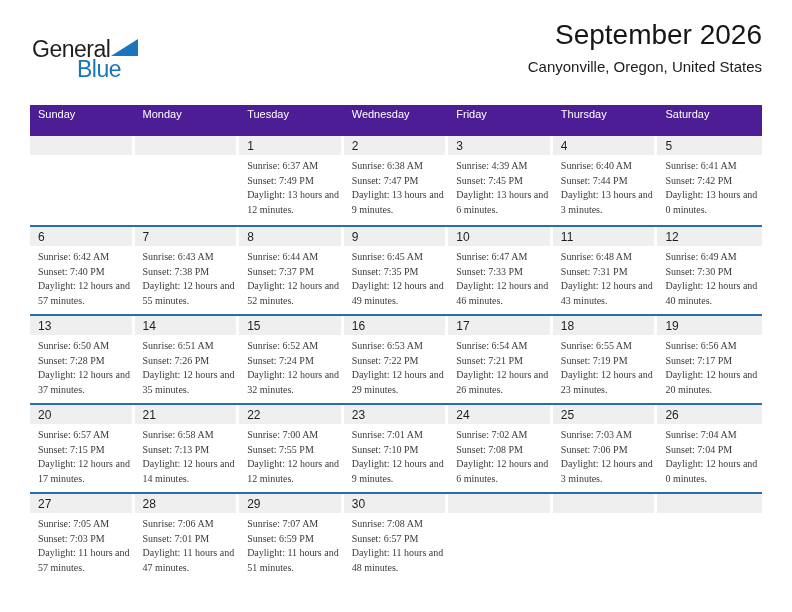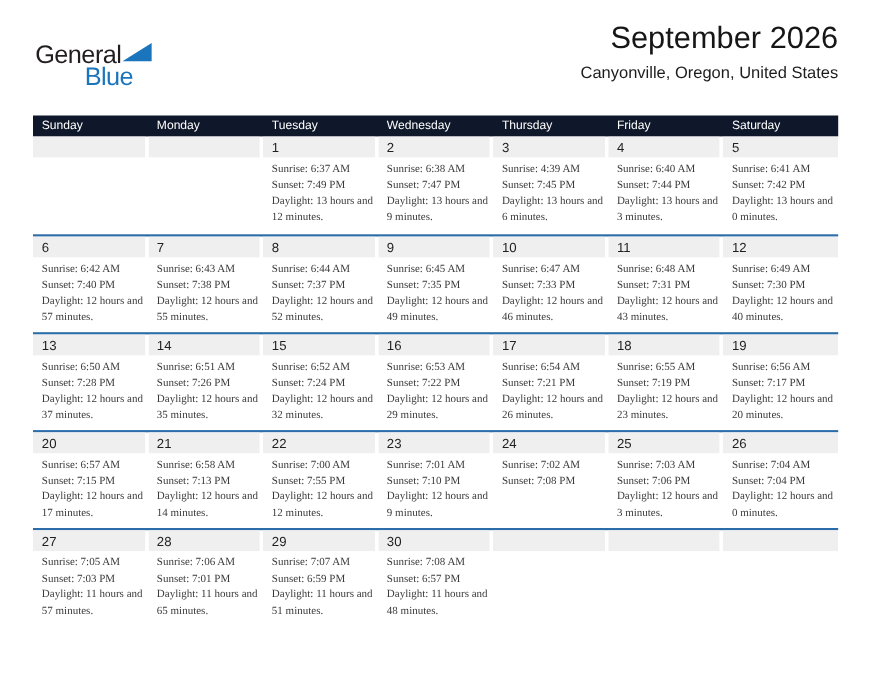--- a/index.html
+++ b/index.html
@@ -12,21 +12,21 @@
   .logo-triangle { margin-left:1px; margin-bottom:1px; }
   .logo-line2 { font-size:23px; letter-spacing:-0.5px; color:#1b75bc; line-height:20px; margin-left:45px; margin-top:-2px; }
 
   
   .titles { position:absolute; right:30px; top:18px; text-align:right; }
   .title { font-size:28px; color:#161616; line-height:34px; }
   .subtitle { font-size:15px; font-weight:400; color:#1c1c1c; margin-top:6px; }
 
   
   .calendar { position:absolute; left:30px; top:105px; width:732px; }
-  .dow-row { display:grid; grid-template-columns:repeat(7,1fr); background:#0f172a; height:19px; }
+  .dow-row { display:grid; grid-template-columns:repeat(7,1fr); background:#4c1d95; height:31px; }
   .dow-cell { color:#ffffff; font-size:11px; line-height:19px; padding-left:8px; overflow:hidden; white-space:nowrap; }
 
   .week-row { box-sizing:border-box; height:89px; }
   .week-row.bordered { border-top:2px solid #2b6ca9; }
   .week-grid { display:grid; grid-template-columns:repeat(7,1fr); height:100%; }
   .day-cell { overflow:hidden; }
   .day-band { height:19px; background:#efefef; margin-right:3px; display:flex; align-items:center; padding-left:8px; font-size:12px; color:#1f1f1f; }
   .day-cell:last-child .day-band { margin-right:0; }
   .day-details { padding:4px 4px 0 8px; font-size:10px; line-height:14.5px; color:#3a3a3a;font-family:Liberation Serif, serif; }
 </style>
@@ -51,22 +51,22 @@
     <div class="title">September 2026</div>
     <div class="subtitle">Canyonville, Oregon, United States</div>
   </div>
 
   <div class="calendar">
     <div class="dow-row" id="dowRow">
         <div class="dow-cell">Sunday</div>
         <div class="dow-cell">Monday</div>
         <div class="dow-cell">Tuesday</div>
         <div class="dow-cell">Wednesday</div>
+        <div class="dow-cell">Friday</div>
         <div class="dow-cell">Thursday</div>
-        <div class="dow-cell">Friday</div>
         <div class="dow-cell">Saturday</div>
       </div>
     <div id="weeksContainer">
         <div class="week-row">
           <div class="week-grid">
             <div class="day-cell">
               <div class="day-band"></div>
             </div>
             <div class="day-cell">
               <div class="day-band"></div>
@@ -265,20 +265,21 @@
                 <div>Sunrise: 7:01 AM</div>
                 <div>Sunset: 7:10 PM</div>
                 <div>Daylight: 12 hours and 9 minutes.</div>
               </div>
             </div>
             <div class="day-cell">
               <div class="day-band">24</div>
               <div class="day-details">
                 <div>Sunrise: 7:02 AM</div>
                 <div>Sunset: 7:08 PM</div>
+                <div>Daylight: 12 hours and 6 minutes.</div>
               </div>
             </div>
             <div class="day-cell">
               <div class="day-band">25</div>
               <div class="day-details">
                 <div>Sunrise: 7:03 AM</div>
                 <div>Sunset: 7:06 PM</div>
                 <div>Daylight: 12 hours and 3 minutes.</div>
               </div>
             </div>
@@ -300,21 +301,21 @@
                 <div>Sunrise: 7:05 AM</div>
                 <div>Sunset: 7:03 PM</div>
                 <div>Daylight: 11 hours and 57 minutes.</div>
               </div>
             </div>
             <div class="day-cell">
               <div class="day-band">28</div>
               <div class="day-details">
                 <div>Sunrise: 7:06 AM</div>
                 <div>Sunset: 7:01 PM</div>
-                <div>Daylight: 11 hours and 65 minutes.</div>
+                <div>Daylight: 11 hours and 47 minutes.</div>
               </div>
             </div>
             <div class="day-cell">
               <div class="day-band">29</div>
               <div class="day-details">
                 <div>Sunrise: 7:07 AM</div>
                 <div>Sunset: 6:59 PM</div>
                 <div>Daylight: 11 hours and 51 minutes.</div>
               </div>
             </div>

